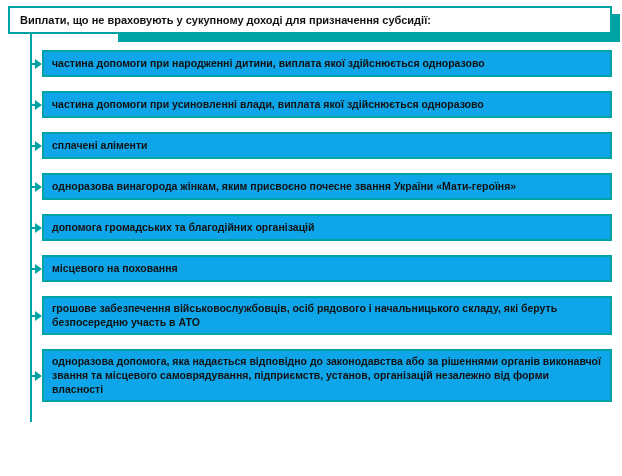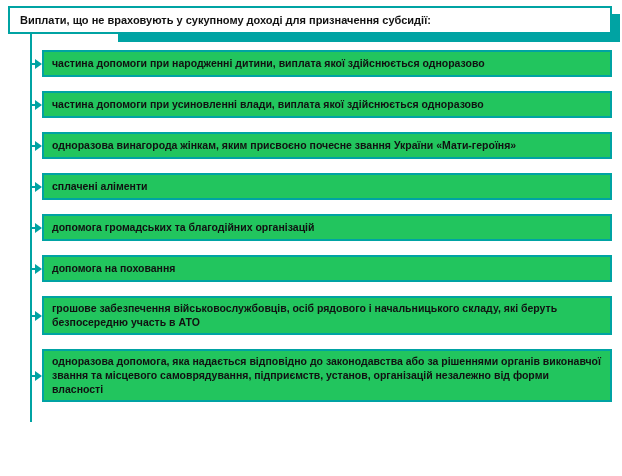--- a/index.html
+++ b/index.html
@@ -77,21 +77,21 @@
     background: #00a3a3;
   }
   .arrow .head {
     width: 0;
     height: 0;
     border-top: 5px solid transparent;
     border-bottom: 5px solid transparent;
     border-left: 7px solid #00a3a3;
   }
   .item-box {
-    background: #22c55e;
+    background: #0ea5e9;
     border: 2px solid #00a3a3;
     box-sizing: border-box;
     min-height: 27px;
     display: flex;
     align-items: center;
     padding: 4px 8px;
     font-size: 10.5px;
     font-weight: 700;
     color: #111111;
     line-height: 1.3;
@@ -131,52 +131,52 @@
         <span>частина допомоги при усиновленні влади, виплата якої здійснюється одноразово</span>
       </div>
     </div>
 
     <div class="row">
       <span class="arrow">
           <span class="tail"></span>
           <span class="head"></span>
         </span>
       <div class="item-box">
-        <span>одноразова винагорода жінкам, яким присвоєно почесне звання України «Мати-героїня»</span>
+        <span>сплачені аліменти</span>
       </div>
     </div>
 
     <div class="row">
       <span class="arrow">
           <span class="tail"></span>
           <span class="head"></span>
         </span>
       <div class="item-box">
-        <span>сплачені аліменти</span>
+        <span>одноразова винагорода жінкам, яким присвоєно почесне звання України «Мати-героїня»</span>
       </div>
     </div>
 
 
     <div class="row">
       <span class="arrow">
           <span class="tail"></span>
           <span class="head"></span>
         </span>
       <div class="item-box">
         <span>допомога громадських та благодійних організацій</span>
       </div>
     </div>
 
     <div class="row">
       <span class="arrow">
           <span class="tail"></span>
           <span class="head"></span>
         </span>
       <div class="item-box">
-        <span>допомога на поховання</span>
+        <span>місцевого на поховання</span>
       </div>
     </div>
 
     <div class="row">
       <span class="arrow">
           <span class="tail"></span>
           <span class="head"></span>
         </span>
       <div class="item-box">
         <span>грошове забезпечення військовослужбовців, осіб рядового і начальницького складу, які беруть безпосередню участь в АТО</span>

